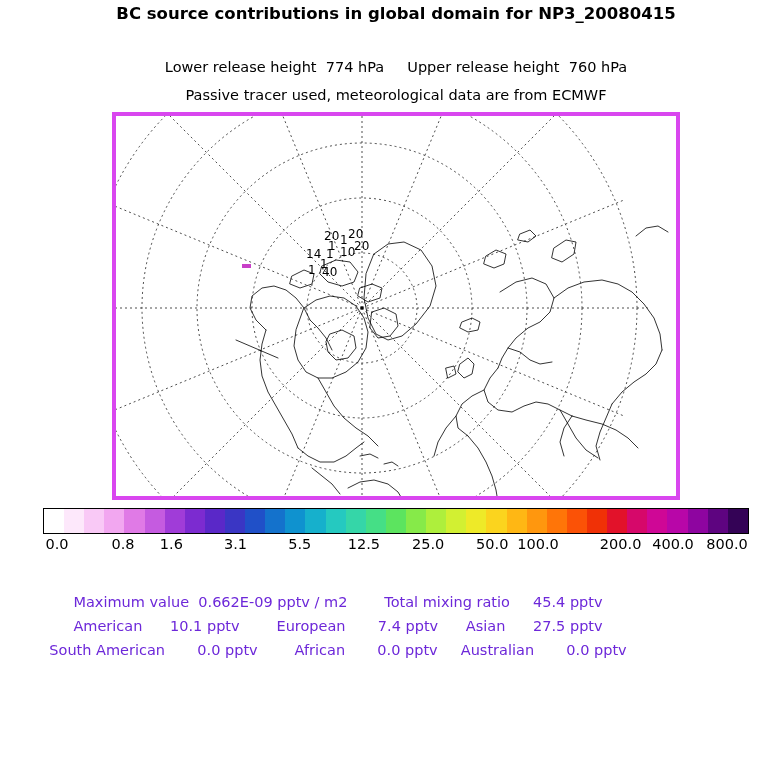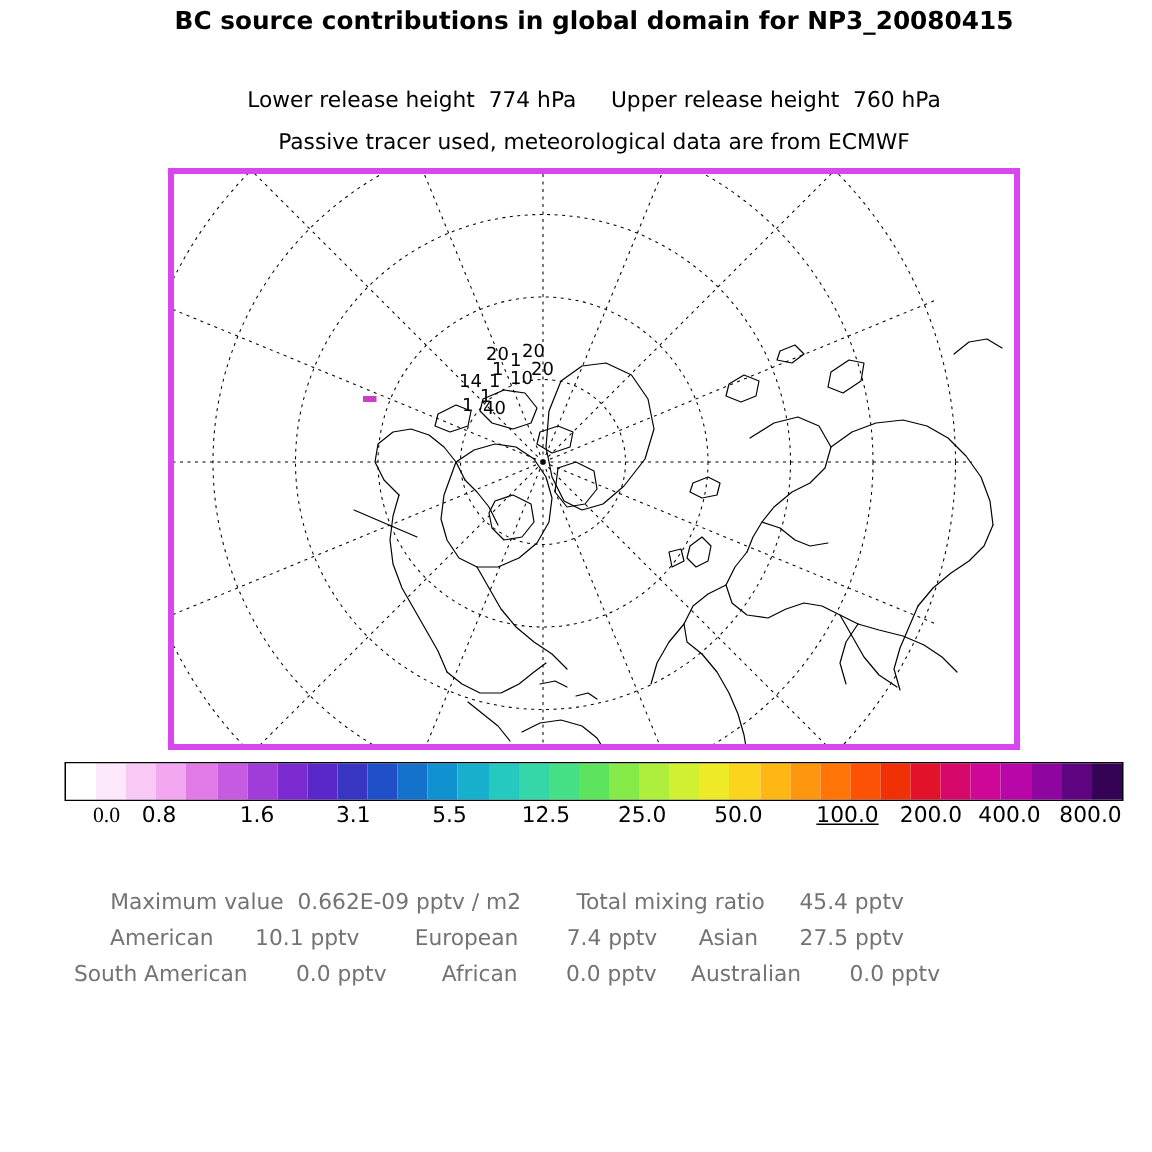--- a/index.html
+++ b/index.html
@@ -90,21 +90,21 @@
     color: #000;
   }
 
   
   .foot {
     position: absolute;
     left: 0;
     width: 652px;
     text-align: center;
     font-size: 14.5px;
-    color: #737373;
+    color: #6d28d9;
     white-space: pre;
   }
   .foot1 { top: 594px; }
   .foot2 { top: 618px; }
   .foot3 { top: 642px; }
 </style>
 </head>
 <body>
 
 <div id="page">
@@ -261,29 +261,29 @@
       <div class="swatch" style="background: rgb(240, 49, 6);"></div>
       <div class="swatch" style="background: rgb(226, 18, 42);"></div>
       <div class="swatch" style="background: rgb(214, 8, 106);"></div>
       <div class="swatch" style="background: rgb(207, 7, 150);"></div>
       <div class="swatch" style="background: rgb(184, 6, 168);"></div>
       <div class="swatch" style="background: rgb(142, 5, 160);"></div>
       <div class="swatch" style="background: rgb(94, 4, 128);"></div>
       <div class="swatch" style="background: rgb(52, 3, 86);"></div>
     </div>
   <div id="cb-labels">
-      <span style="left: 59px; font-family: Liberation Serif, serif;">0.0</span>
-      <span style="left: 94px;">0.8</span>
+      <span style="left: 45px;">0.0</span>
+      <span style="left: 111px;">0.8</span>
       <span style="left: 159.364px;">1.6</span>
       <span style="left: 223.545px;">3.1</span>
       <span style="left: 287.727px;">5.5</span>
       <span style="left: 351.909px;">12.5</span>
       <span style="left: 416.091px;">25.0</span>
       <span style="left: 480.273px;">50.0</span>
-      <span style="left: 553px; text-decoration: underline;">100.0</span>
+      <span style="left: 526px;">100.0</span>
       <span style="left: 608.636px;">200.0</span>
       <span style="left: 661px;">400.0</span>
       <span style="left: 715px;">800.0</span>
     </div>
 
   <div class="foot foot1">Maximum value  0.662E-09 pptv / m2        Total mixing ratio     45.4 pptv</div>
   <div class="foot foot2">American      10.1 pptv        European       7.4 pptv      Asian      27.5 pptv</div>
   <div class="foot foot3">South American       0.0 pptv        African       0.0 pptv     Australian       0.0 pptv</div>
 
 </div>

